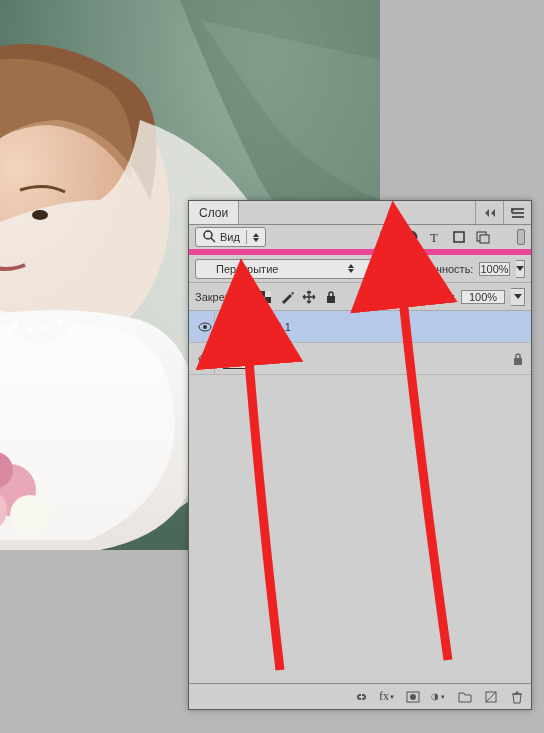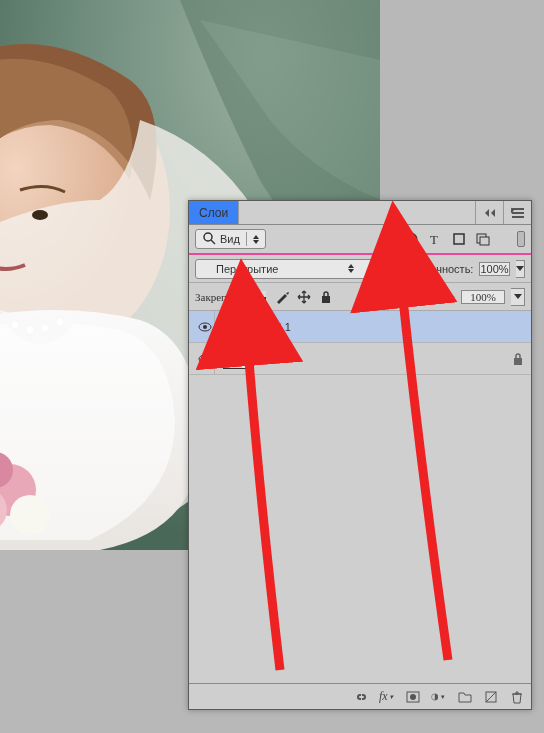--- a/index.html
+++ b/index.html
@@ -5,38 +5,38 @@
   * { box-sizing: border-box; margin: 0; padding: 0; }
   body { width: 544px; height: 733px; background: #b8b8b8; font-family: Tahoma, Arial, sans-serif; font-size: 11px; color: #333; position: relative; overflow: hidden; }
 
   .canvas-area { position: absolute; left: 0; top: 0; width: 380px; height: 550px; }
   .photo { position: absolute; left: 0; top: 0; width: 380px; height: 550px; overflow: hidden; }
   .photo svg { display: block; }
 
   .panel { position: absolute; left: 188px; top: 200px; width: 344px; height: 510px; background: #cfcfcf; border: 1px solid #5a5a5a; box-shadow: 0 0 6px rgba(0,0,0,0.3); }
 
   .panel-tabs { height: 24px; background: #cfcfcf; border-bottom: 1px solid #888; display: flex; align-items: stretch; }
-  .tab { padding: 4px 10px; background: #3b82f6; border-right: 1px solid #999; font-size: 12px; display: flex; align-items: center; cursor: pointer; }
+  .tab { padding: 4px 10px; background: #e5e5e5; border-right: 1px solid #999; font-size: 12px; display: flex; align-items: center; cursor: pointer; }
   .tab-spacer { flex: 1; }
   .tab-menu { width: 28px; display: flex; align-items: center; justify-content: center; border-left: 1px solid #999; cursor: pointer; }
 
-  .panel-tools { height: 30px; border-bottom: 2px solid #ec4899; display: flex; align-items: center; padding: 0 6px; gap: 4px; }
+  .panel-tools { height: 30px; border-bottom: 6px solid #ec4899; display: flex; align-items: center; padding: 0 6px; gap: 4px; }
   .filter-dd { display: flex; align-items: center; background: #e8e8e8; border: 1px solid #888; border-radius: 3px; padding: 2px 6px; height: 20px; gap: 4px; cursor: pointer; }
   .filter-dd .sep { border-left: 1px solid #999; height: 14px; margin: 0 2px; }
   .tool-icons { margin-left: auto; display: flex; gap: 8px; }
   .tool-icons span { cursor: pointer; display: inline-flex; width: 16px; height: 16px; align-items: center; justify-content: center; }
 
   .panel-row { height: 28px; border-bottom: 1px solid #aaa; display: flex; align-items: center; padding: 0 6px; gap: 6px; }
   .blend-dd { flex: 0 0 180px; background: #e8e8e8; border: 1px solid #888; border-radius: 3px; height: 20px; display: flex; align-items: center; padding: 0 20px; justify-content: space-between; cursor: pointer; }
   .spacer { flex: 1; }
   .label { color: #333; }
   .pct-box { width: 44px; height: 14px; background: #e8e8e8; border: 1px solid #888; display: flex; align-items: center; justify-content: center; }
   .pct-arrow { width: 14px; height: 18px; background: #e0e0e0; border: 1px solid #888; border-left: none; display: flex; align-items: center; justify-content: center; cursor: pointer; }
 
-  .lock-row { height: 28px; border-bottom: 1px solid #aaa; display: flex; align-items: center; padding: 0 6px; gap: 6px; font-family: Liberation Serif, serif; }
+  .lock-row { height: 28px; border-bottom: 1px solid #aaa; display: flex; align-items: center; padding: 0 6px; gap: 6px; }
   .lock-icons { display: flex; gap: 6px; }
   .lock-icons span { width: 16px; height: 16px; display: inline-flex; align-items: center; justify-content: center; cursor: pointer; }
 
   .layers-list { }
   .layer-row { height: 32px; display: flex; align-items: center; padding: 0 6px; gap: 8px; border-bottom: 1px solid #b5b5b5; }
   .layer-row.selected { background: #b6c9e8; }
   .eye { width: 16px; height: 16px; display: inline-flex; align-items: center; justify-content: center; cursor: pointer; }
   .eye-col { width: 20px; border-right: 1px solid #b5b5b5; height: 100%; display: flex; align-items: center; justify-content: center; }
   .thumb { width: 24px; height: 20px; background: #808080; border: 1px solid #333; box-shadow: 0 0 0 2px #7aa; }
   .thumb.photo-thumb { background: linear-gradient(135deg, #a8b8a0 0%, #d8c8b8 50%, #f0e8e0 100%); box-shadow: none; }
@@ -254,21 +254,21 @@
         </span>
     </div>
   </div>
 
   <div class="panel-bottom">
     <span>
         <svg class="icn" viewBox="0 0 14 14">
           <path d="M3 7a3 3 0 0 1 3-3h1v2H6a1 1 0 0 0 0 2h1v2H6a3 3 0 0 1-3-3zm5-3h1a3 3 0 0 1 0 6H8v-2h1a1 1 0 0 0 0-2H8z" fill="#555"></path>
         </svg>
       </span>
-    <span style="font-style:italic;font-family:serif;font-size:12px;">fx<span style="font-size:7px;">▾</span></span>
+    <span style="font-family:serif;font-size:12px;">fx<span style="font-size:7px;">▾</span></span>
     <span>
         <svg class="icn" viewBox="0 0 14 14">
           <rect x="1" y="2" width="12" height="10" stroke="#555" fill="none"></rect>
           <circle cx="7" cy="7" r="3" fill="#555"></circle>
         </svg>
       </span>
     <span>
         <svg class="icn" viewBox="0 0 14 14">
           <circle cx="7" cy="7" r="6" stroke="#555" fill="none"></circle>
           <path d="M7 1 A6 6 0 0 1 7 13 Z" fill="#555"></path>

